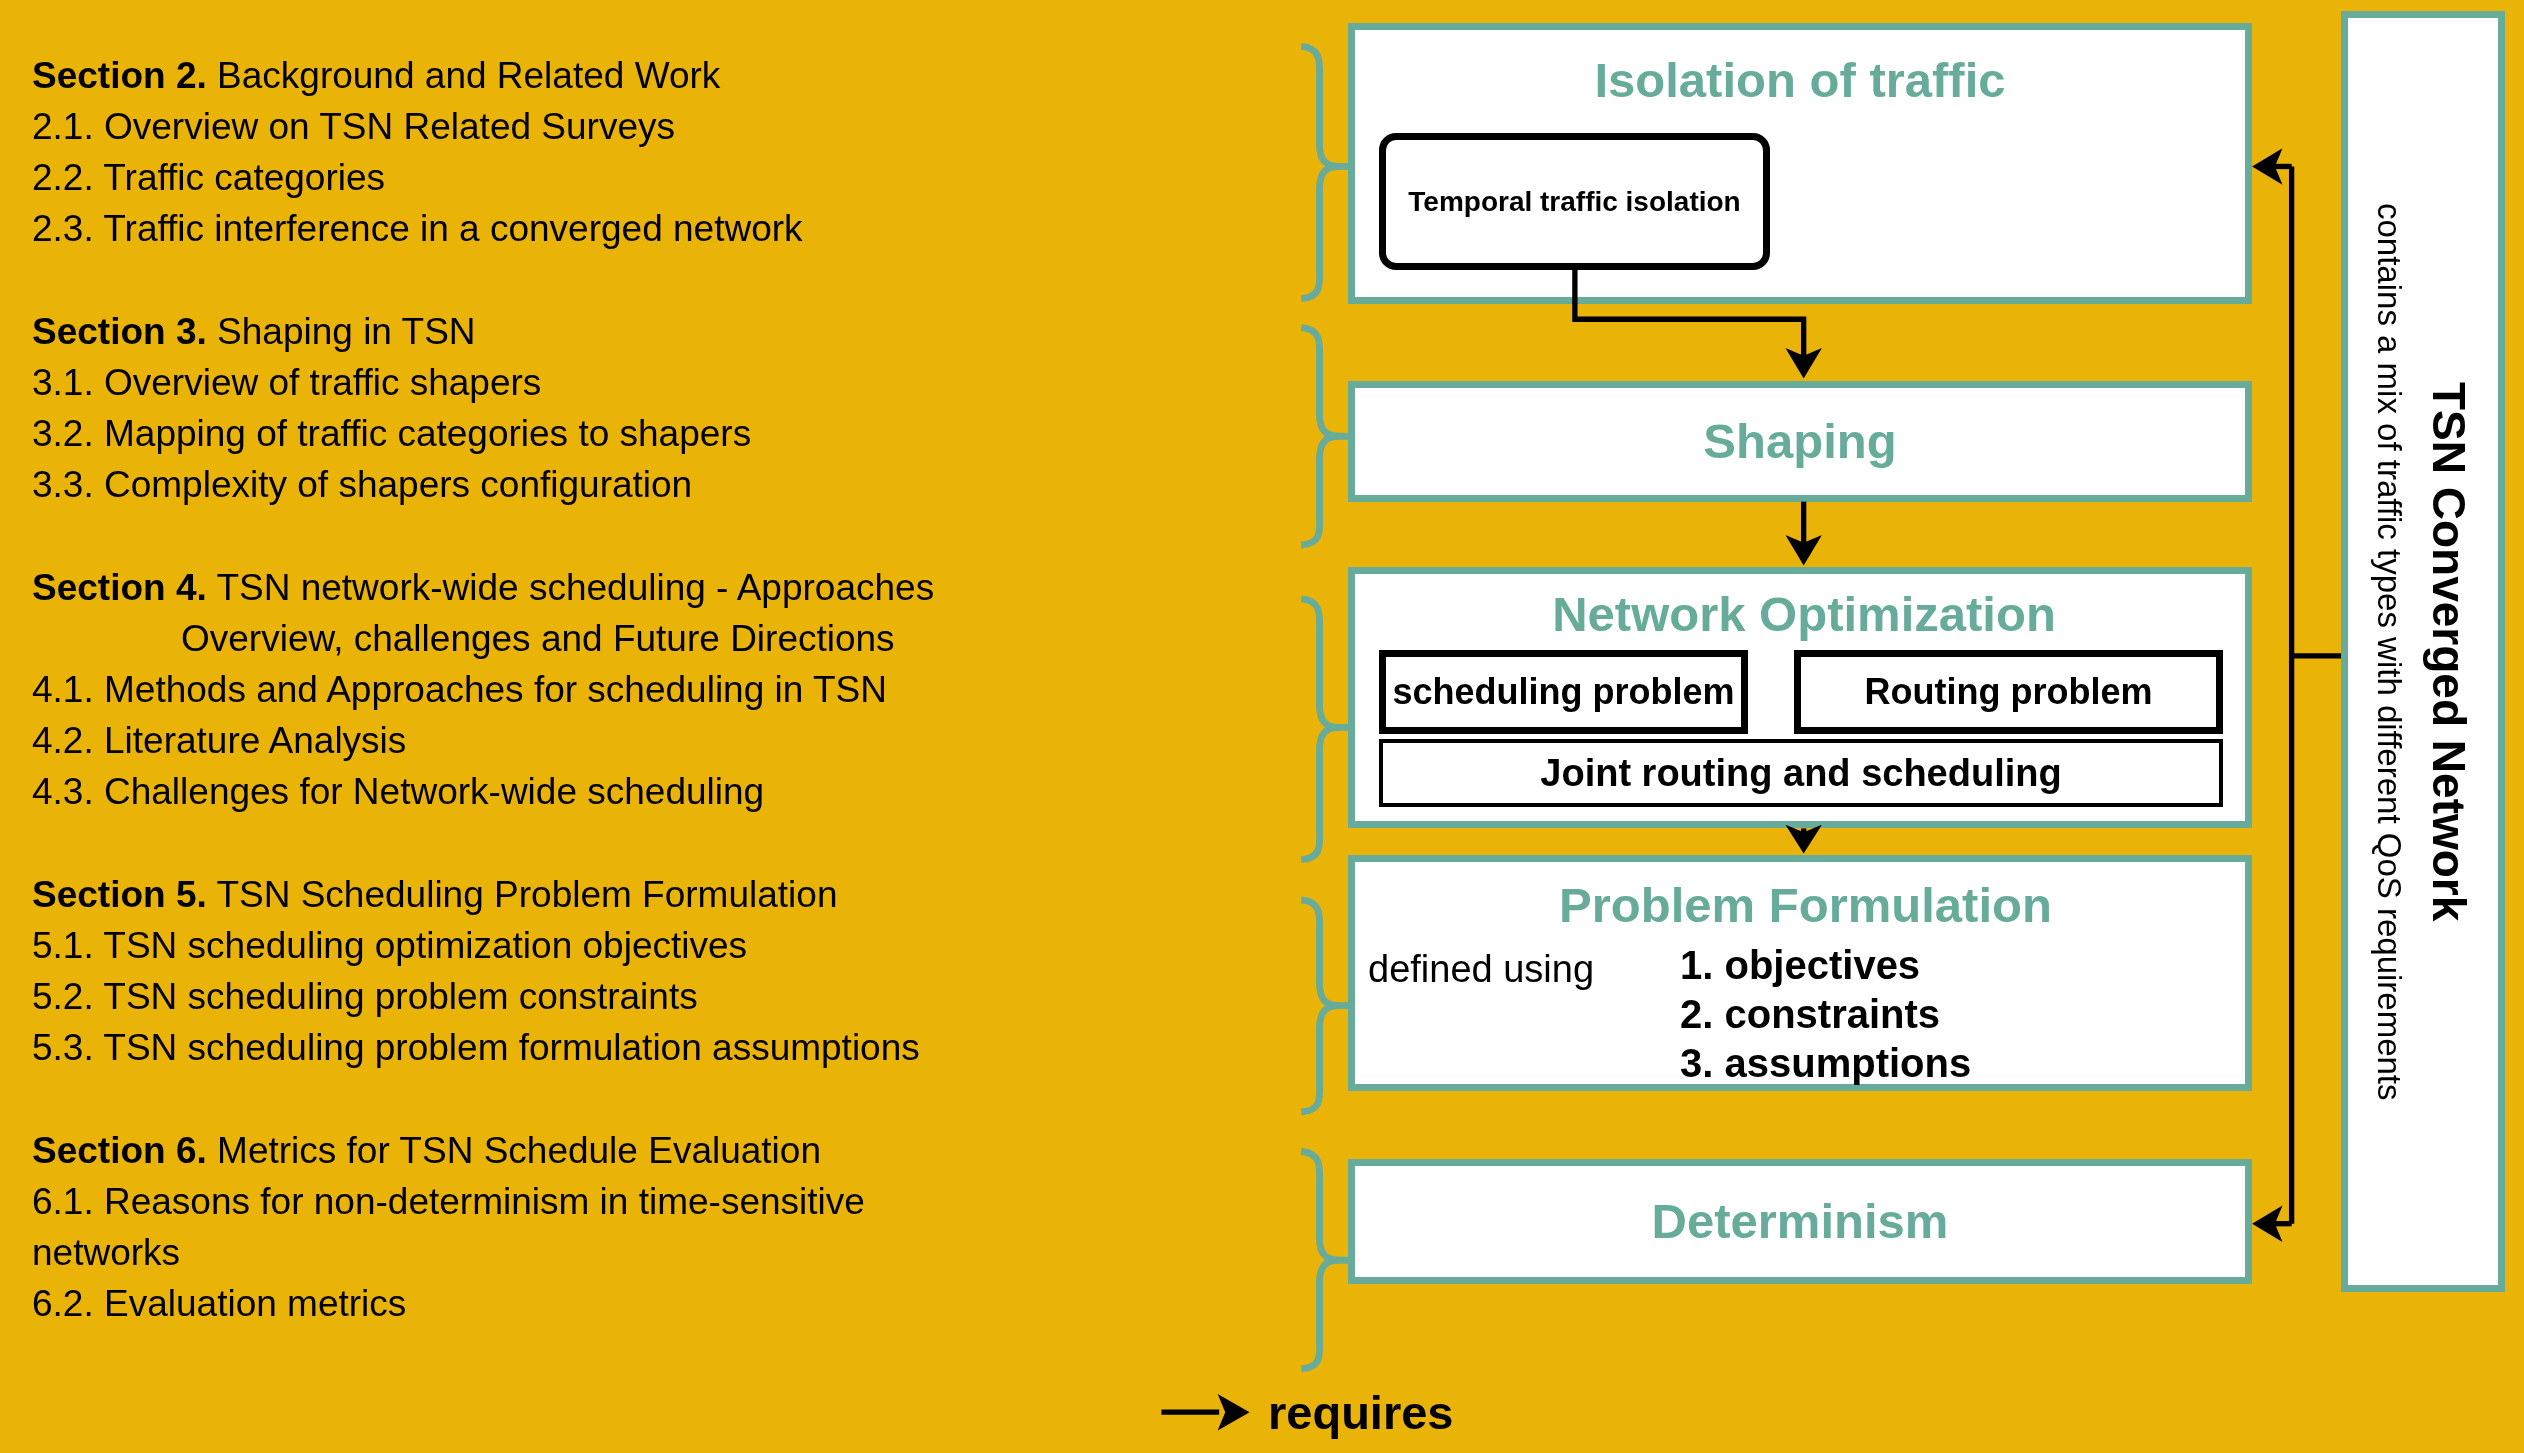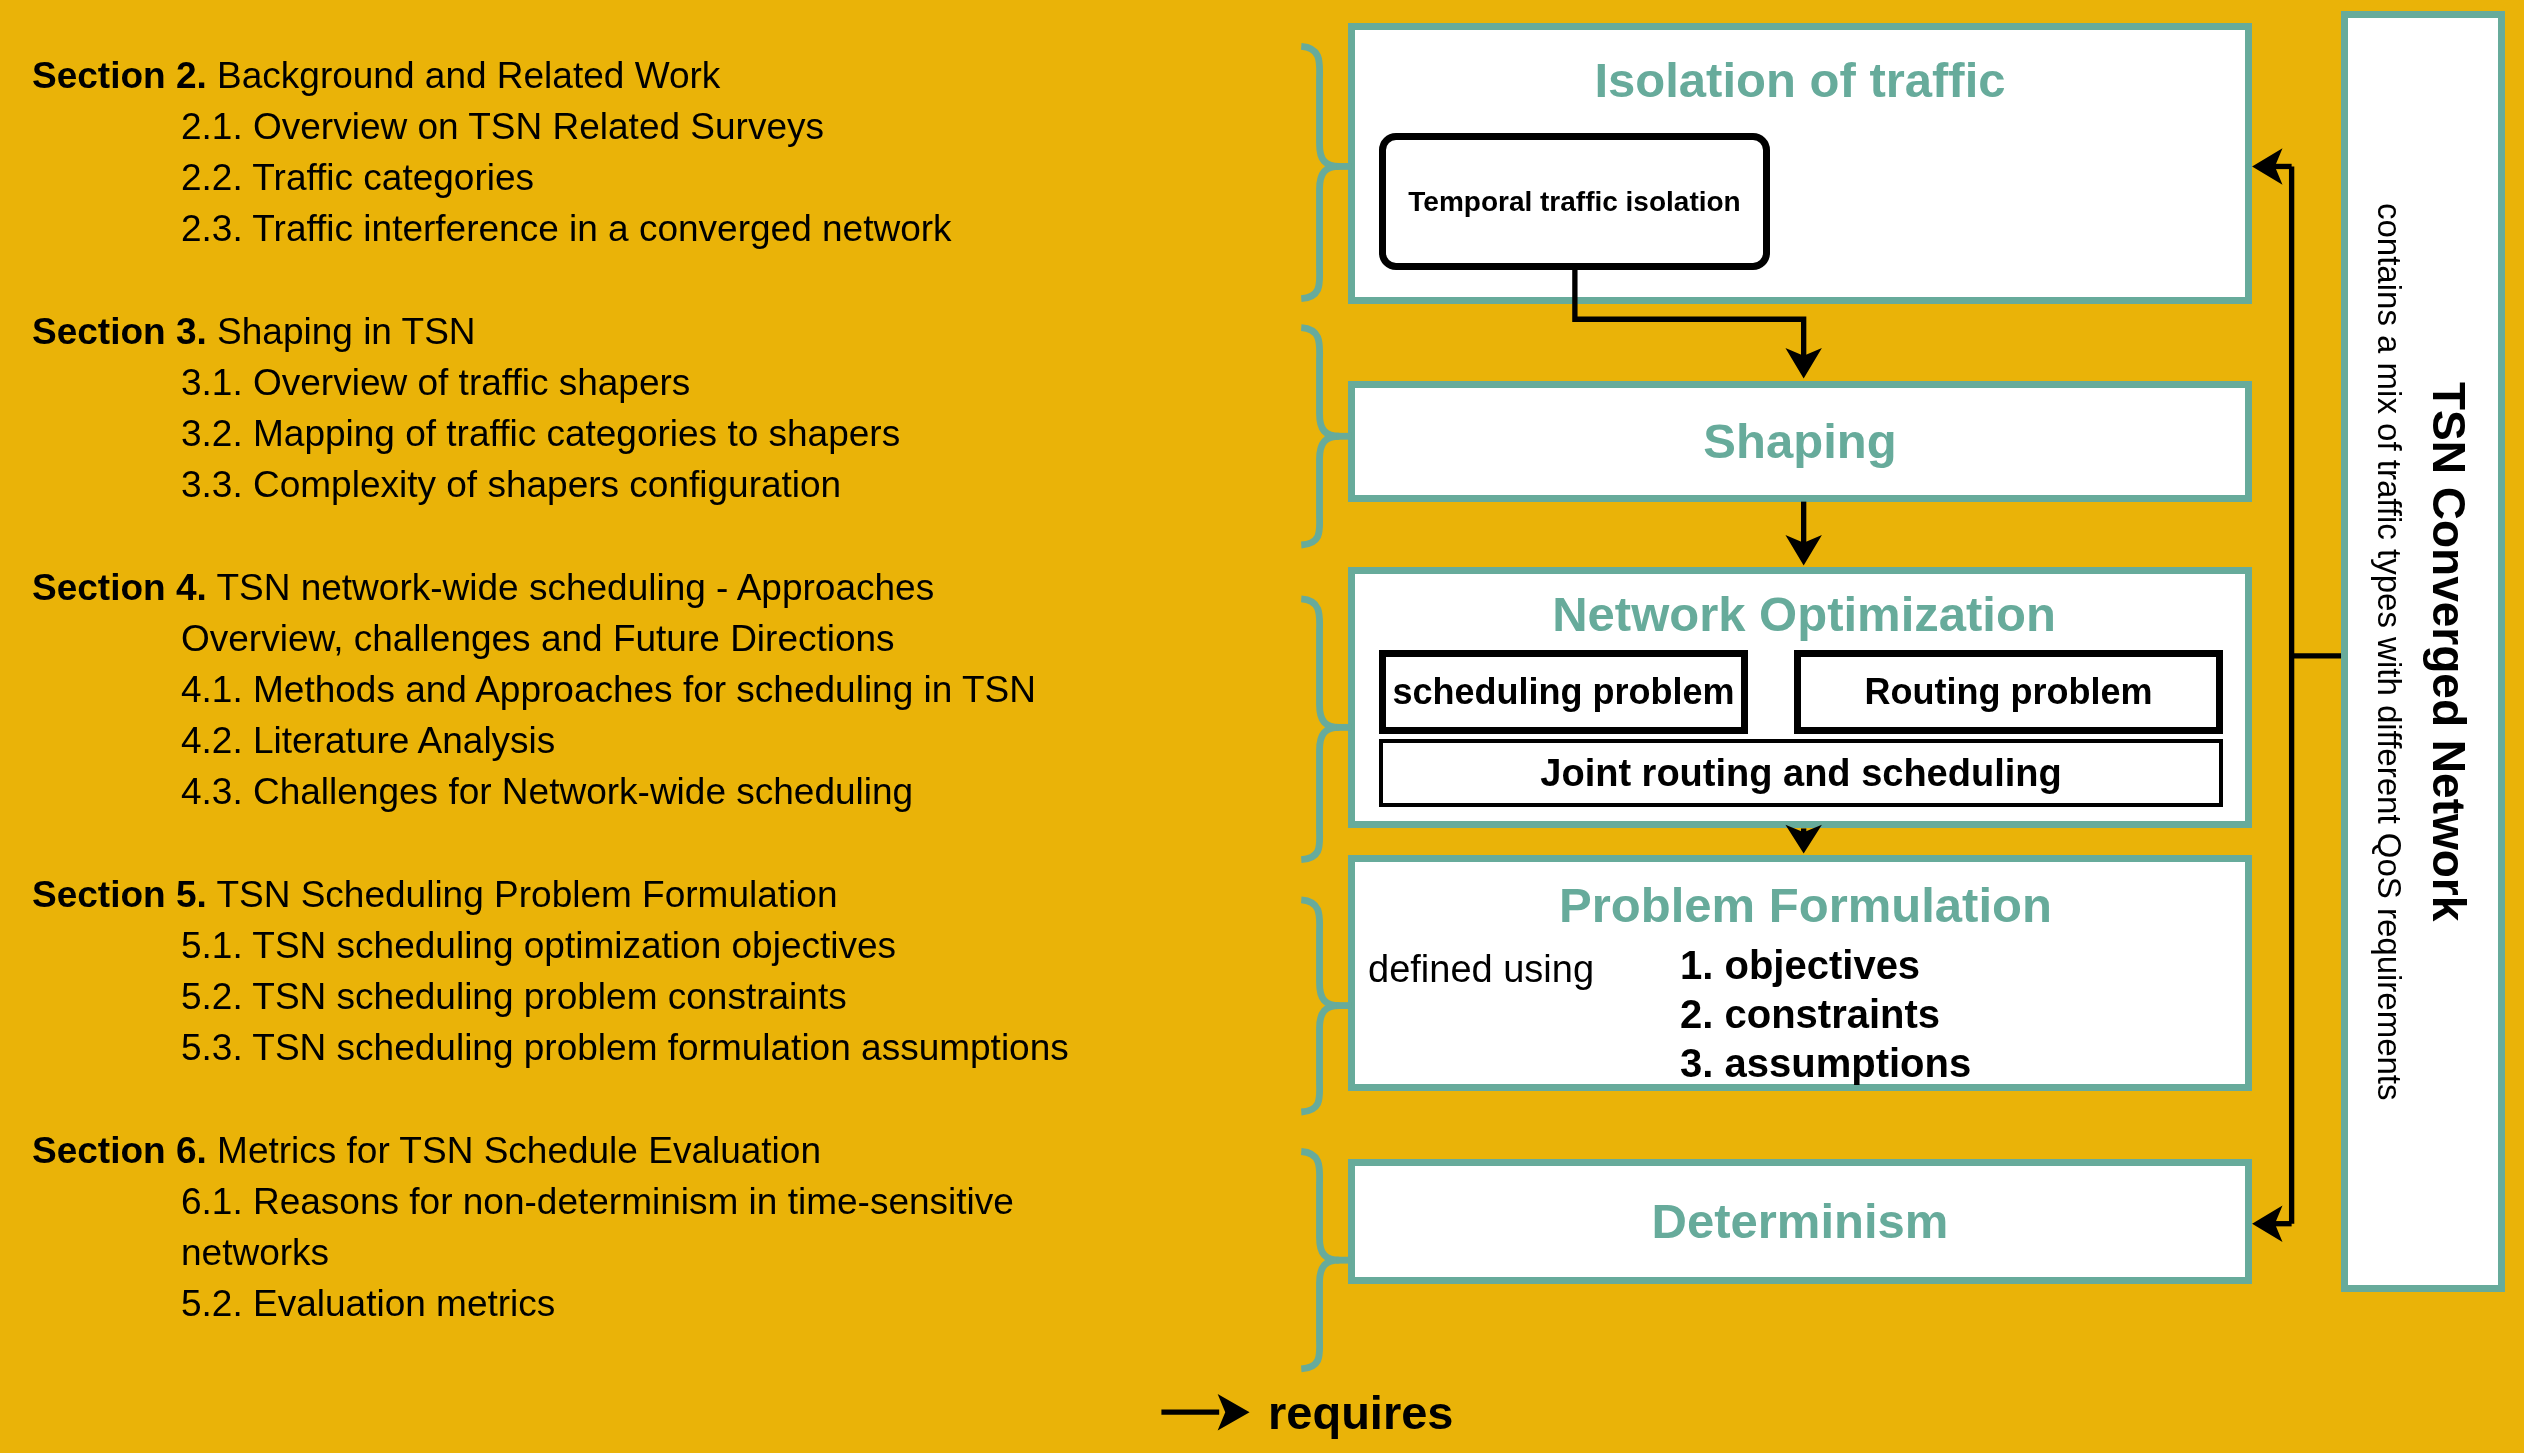--- a/index.html
+++ b/index.html
@@ -11,21 +11,21 @@
   
   #toc { position:absolute; left:32px; top:50px; width:1254px; }
   .sec { margin-top:52px; }
   .sec:first-child { margin-top:0; }
   .sec-heading {
     font-size:37px; line-height:51px;
     padding-left:149px; text-indent:-149px; white-space:pre-line;
   }
   .sec-label { font-weight:bold; }
   .sec-item {
-    margin-left:149px; font-size:37px; line-height:51px; white-space:pre-line;
+    font-size:37px; line-height:51px; white-space:pre-line;
   }
   
   .tealbox {
     position:absolute; left:1348px; width:904px; box-sizing:border-box;
     border:7.6px solid #67ab9b; background:#fff;
   }
   .boxtitle {
     color:#67ab9b; font-weight:bold; font-size:49px; text-align:center;
     line-height:53px;
   }
@@ -99,21 +99,21 @@
     <div class="sec">
       <div class="sec-heading"><span class="sec-label">Section 5.</span> <span>TSN Scheduling Problem Formulation</span></div>
       <div class="sec-item">5.1. TSN scheduling optimization objectives</div>
       <div class="sec-item">5.2. TSN scheduling problem constraints</div>
       <div class="sec-item">5.3. TSN scheduling problem formulation assumptions</div>
     </div>
     <div class="sec">
       <div class="sec-heading"><span class="sec-label">Section 6.</span> <span>Metrics for TSN Schedule Evaluation</span></div>
       <div class="sec-item">6.1. Reasons for non-determinism in time-sensitive
 networks</div>
-      <div class="sec-item">5.2. Evaluation metrics</div>
+      <div class="sec-item">6.2. Evaluation metrics</div>
     </div>
   </div>
 
   <div class="tealbox" id="box-isolation">
     <div class="boxtitle">Isolation of traffic</div>
   </div>
   <div class="blackbox" id="bx-temporal">Temporal traffic isolation</div>
 
   <div class="tealbox" id="box-shaping">
     <div class="boxtitle">Shaping</div>

